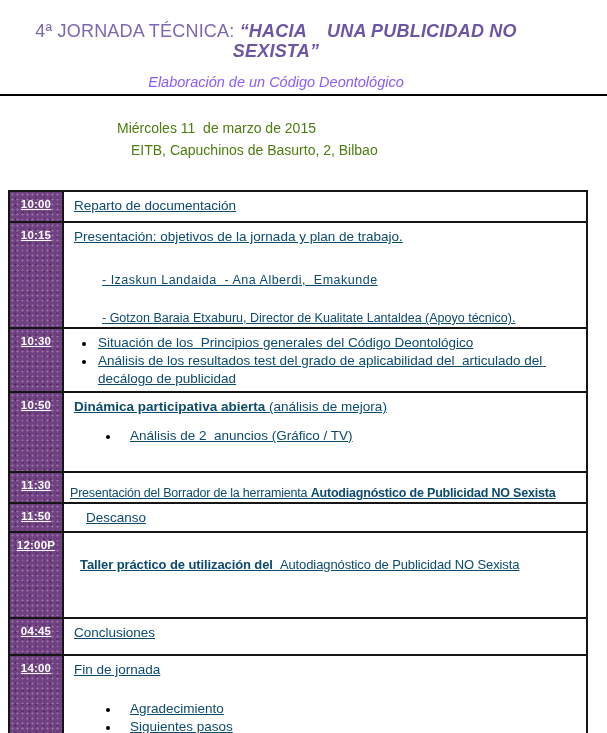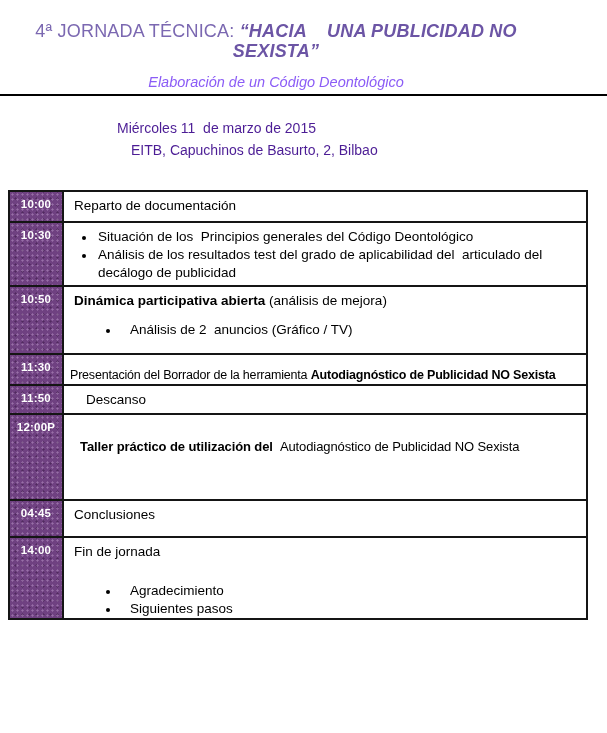--- a/index.html
+++ b/index.html
@@ -6,41 +6,41 @@
   body{
     width:607px;height:733px;background:#ffffff;overflow:hidden;
     font-family:"Liberation Sans", sans-serif;
     -webkit-font-smoothing:antialiased;
   }
   .header{width:552px;text-align:center;padding-top:21px;}
   .title{font-size:18px;line-height:20px;color:#7b68b1;letter-spacing:.2px;}
   .title .quoted{font-weight:bold;font-style:italic;color:#6c55a5;}
   .subtitle{margin-top:12px;font-size:14.5px;line-height:18px;font-style:italic;color:#8b5cf6;}
   .rule{margin-top:3px;width:607px;border-top:2px solid #000;}
-  .dateblock{margin-top:21px;font-size:14px;line-height:22px;color:#4c1d95;}
+  .dateblock{margin-top:21px;font-size:14px;line-height:22px;color:#4d7c0f;}
   .date-line{padding-left:117px;}
   .venue-line{padding-left:131px;}
 
   table.agenda{border-collapse:collapse;table-layout:fixed;margin:29px 0 0 8px;width:580px;}
-  table.agenda td{border:2px solid #151515;vertical-align:top;}
+  table.agenda td{border:2px solid #151515;vertical-align:top;text-decoration:underline;}
   td.tcell{
     width:50px;
     background-color:#6f4181;
     background-image:
       radial-gradient(circle, rgba(236,205,244,.33) .8px, transparent 1.4px),
       radial-gradient(circle, rgba(30,5,40,.38) .8px, transparent 1.4px);
     background-size:5px 5px, 7px 7px;
     background-position:0 0, 2px 3px;
     color:#fff;font-weight:bold;font-size:11.5px;letter-spacing:.2px;
     text-align:center;padding-top:6px;
   }
-  td.ccell{padding:5px 28px 0 10px;font-size:13.5px;line-height:18px;color:#000000;}
+  td.ccell{padding:5px 28px 0 10px;font-size:13.5px;line-height:18px;color:#0c4a6e;}
   .seg{white-space:pre-wrap;}
   .b{font-weight:bold;}
-  tr.r1{height:31px;} tr.r2{height:104px;} tr.r3{height:64px;} tr.r4{height:68px;}
+  tr.r1{height:31px;} tr.r2{height:104px;} tr.r3{height:64px;} tr.r4{height:80px;}
   tr.r5{height:24px;} tr.r6{height:29px;} tr.r7{height:86px;} tr.r8{height:37px;} tr.r9{height:80px;}
 
   .speaker{margin-left:28px;font-size:12.5px;}
   .s1{margin-top:25px;letter-spacing:.5px;}
   .s2{margin-top:20px;}
 
   ul.blist{margin:0;padding-left:22px;}
   ul.blist li{padding-left:2px;}
   ul.l4{padding-left:46px;margin-top:11px;}
   ul.l4 li{padding-left:10px;}
@@ -68,20 +68,28 @@
   <div class="venue-line seg">EITB, Capuchinos de Basurto, 2, Bilbao</div>
 </div>
 
 <table class="agenda">
   <tbody>
       <tr class="r1">
     <td class="tcell">10:00</td>
     <td class="ccell"><span class="seg">Reparto de documentación</span></td>
   </tr>
 
+  <tr class="r2">
+    <td class="tcell">10:15</td>
+    <td class="ccell">
+      <div class="seg">Presentación: objetivos de la jornada y plan de trabajo.</div>
+      <div class="speaker s1 seg">- Izaskun Landaida  - Ana Alberdi,  Emakunde</div>
+      <div class="speaker s2 seg">- Gotzon Baraia Etxaburu, Director de Kualitate Lantaldea (Apoyo técnico).</div>
+    </td>
+  </tr>
 
   <tr class="r3">
     <td class="tcell">10:30</td>
     <td class="ccell">
       <ul class="blist l3">
         <li><span class="seg">Situación de los  Principios generales del Código Deontológico</span></li>
         <li><span class="seg">Análisis de los resultados test del grado de aplicabilidad del  articulado del decálogo de publicidad</span></li>
       </ul>
     </td>
   </tr>

